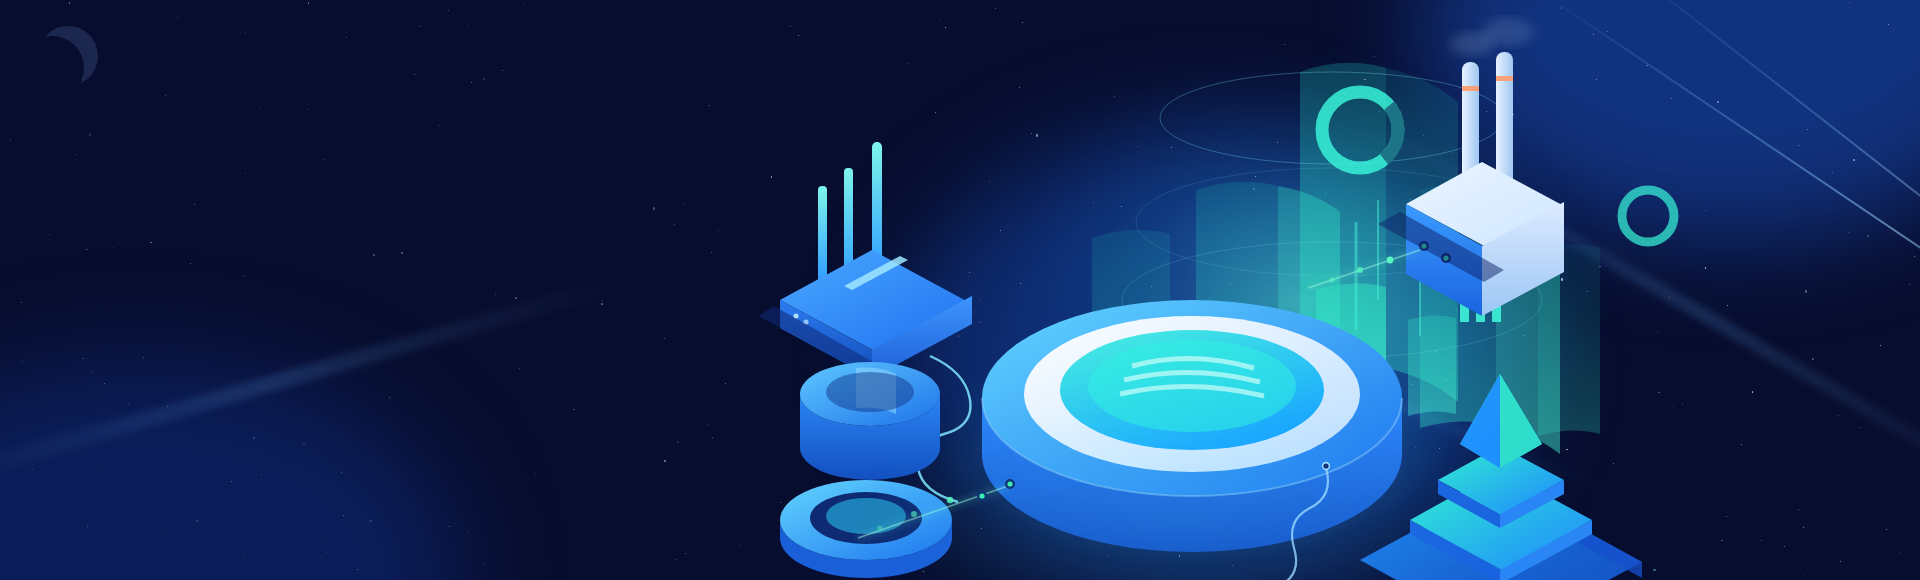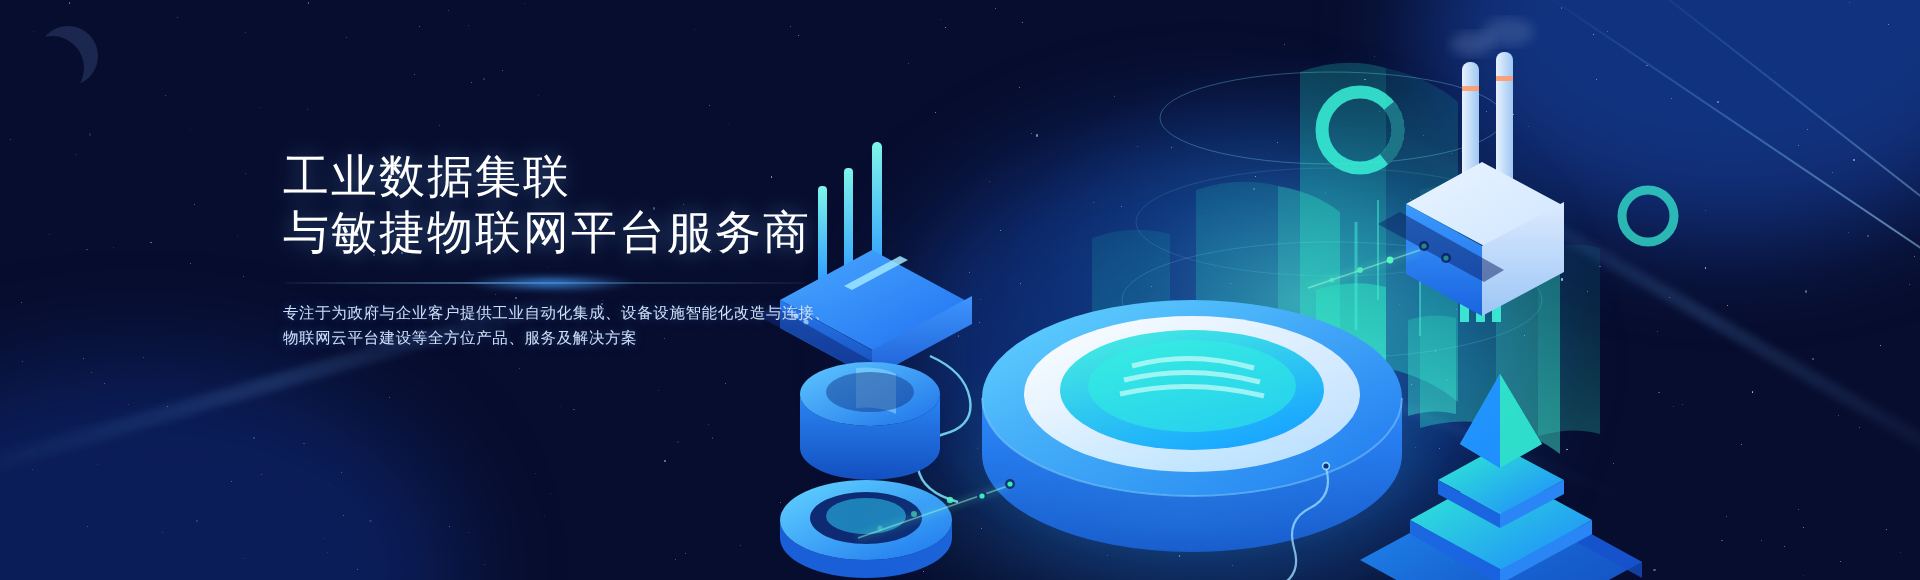--- a/index.html
+++ b/index.html
@@ -587,21 +587,14 @@
 
         <path d="M700 444 l40 -70 l42 70 l-42 24 Z" fill="url(#pyrA)"></path>
         <path d="M700 444 l40 -70 l0 94 Z" fill="#1f8dff" opacity="0.9"></path>
         <path d="M740 374 l42 70 l-42 24 Z" fill="#2fe0c8" opacity="0.95"></path>
       </g>
 
       <ellipse cx="420" cy="520" rx="340" ry="120" fill="url(#softGlow)" opacity="0.22"></ellipse>
     </svg>
   </div>
 
-  <div class="copy">
-    <div class="headline">工业数据集联</div>
-    <div class="headline">与敏捷物联网平台服务商</div>
-    <div class="rule"></div>
-    <div class="sub">专注于为政府与企业客户提供工业自动化集成、设备设施智能化改造与连接、</div>
-    <div class="sub">物联网云平台建设等全方位产品、服务及解决方案</div>
-  </div>
 
 </div>
 
 </body></html>

